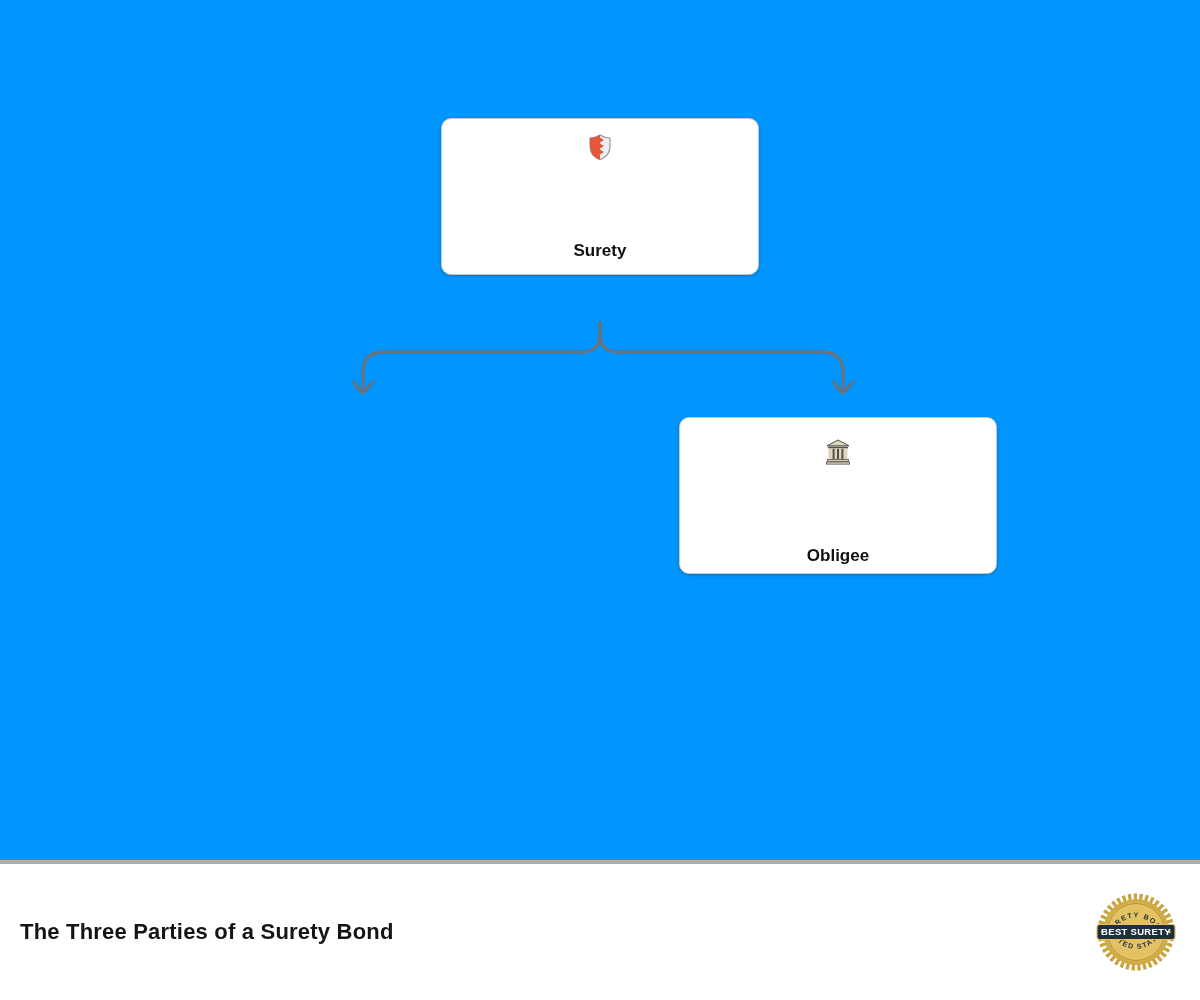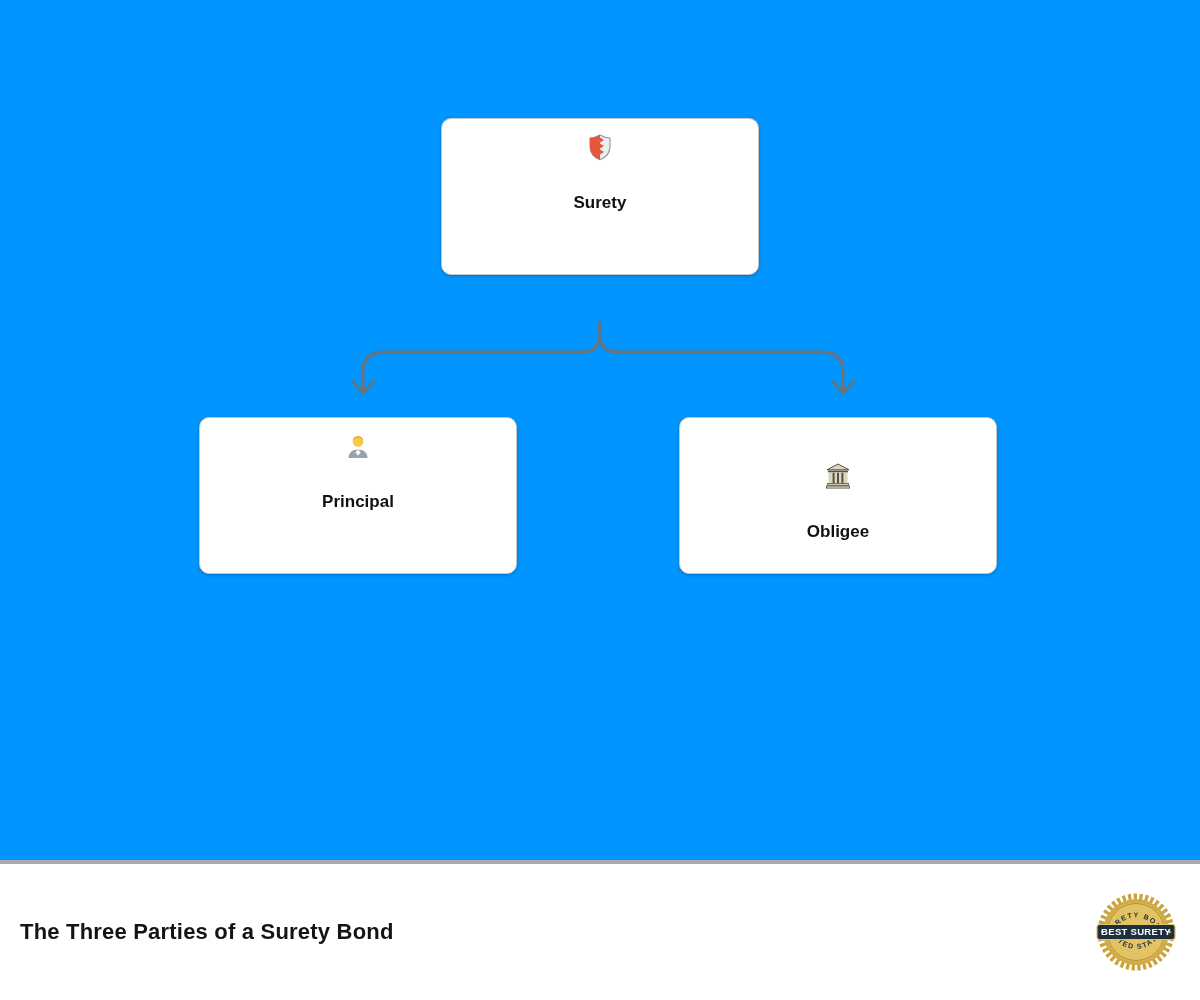--- a/index.html
+++ b/index.html
@@ -21,20 +21,21 @@
   .node {
     position: absolute;
     width: 318px; height: 157px;
     background: #ffffff;
     border: 1px solid #c5c7c9;
     border-radius: 10px;
     box-shadow: 0 1px 3px rgba(0,0,0,0.25);
     display: flex; flex-direction: column; align-items: center;
     box-sizing: border-box;
     padding-top: 14px;
+    gap: 48px;
   }
   .node-surety    { left: 441px; top: 118px; }
   .node-principal { left: 199px; top: 417px; }
   .node-obligee   { left: 679px; top: 417px; justify-content: center; }
   .node .icon { height: 28px; display: flex; align-items: center; justify-content: center; }
   .node .label {
     margin-top: 32px;
     font-size: 17px; font-weight: bold; color: #111111;
     line-height: 1.2;
   }
@@ -76,31 +77,20 @@
     <span class="icon">
       <svg width="24" height="27" viewBox="0 0 24 27">
         <path d="M12 1 C9 2.8 5.5 3.8 2 4 L2 12 C2 19 6 23.5 12 25.8 C18 23.5 22 19 22 12 L22 4 C18.5 3.8 15 2.8 12 1 Z" fill="#eceff1" stroke="#8d959b" stroke-width="1.1"></path>
         <path d="M12 1 C9 2.8 5.5 3.8 2 4 L2 12 C2 19 6 23.5 12 25.8 Z" fill="#e4573d"></path>
         <path d="M12 3.5 L16 6 L12 8.5 Z M12 9.5 L16 12 L12 14.5 Z M12 15.5 L16 18 L12 20.5 Z" fill="#e4573d"></path>
       </svg>
     </span>
     <span class="label">Surety</span>
   </div>
 
-  <div class="node node-principal">
-    <span class="icon">
-      <svg width="26" height="26" viewBox="0 0 26 26">
-        <circle cx="13" cy="8.6" r="5.3" fill="#f7c948"></circle>
-        <path d="M7.7 8.2 A5.3 5.3 0 0 1 18.3 8.2 Q16.5 4.6 13 4.6 Q9.5 4.6 7.7 8.2 Z" fill="#e3a92a"></path>
-        <path d="M3.5 25 C3.5 19.4 7.4 16.4 13 16.4 C18.6 16.4 22.5 19.4 22.5 25 Z" fill="#9aa2ab"></path>
-        <path d="M13 16.4 L10.3 19.6 L13 22.6 L15.7 19.6 Z" fill="#ffffff"></path>
-      </svg>
-    </span>
-    <span class="label">Principal</span>
-  </div>
 
   <div class="node node-obligee">
     <span class="icon">
       <svg width="26" height="26" viewBox="0 0 26 26">
         <path d="M13 1 L24 6.8 L2 6.8 Z" fill="#ded6bc" stroke="#55514a" stroke-width="1"></path>
         <rect x="3" y="7.6" width="20" height="1.8" fill="#55514a"></rect>
         <rect x="3.5" y="9.8" width="19" height="10.4" fill="#ded6bc"></rect>
         <rect x="7.6" y="9.8" width="2" height="10.4" fill="#55514a"></rect>
         <rect x="12" y="9.8" width="2" height="10.4" fill="#55514a"></rect>
         <rect x="16.4" y="9.8" width="2" height="10.4" fill="#55514a"></rect>

